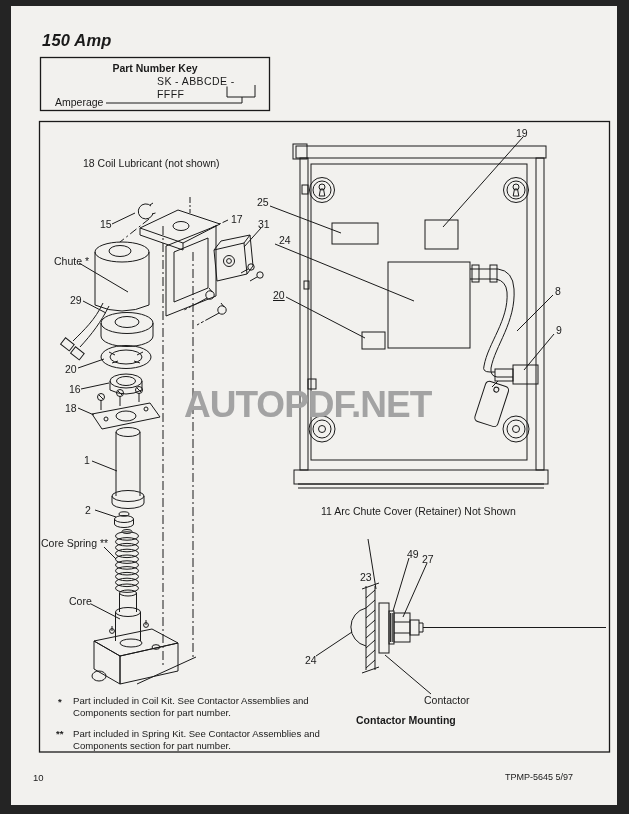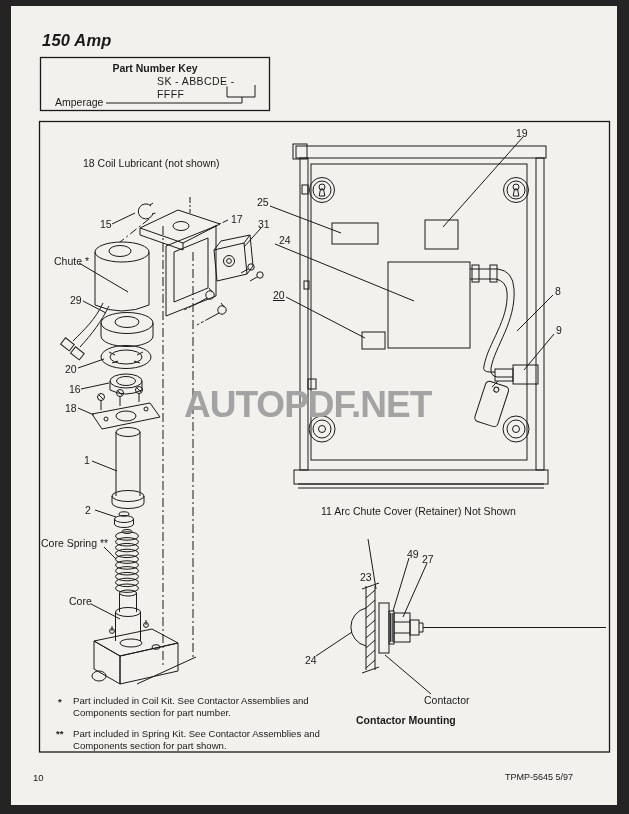--- a/index.html
+++ b/index.html
@@ -276,18 +276,18 @@
 
 <span class="txt t-label" style="left:54px;top:255px;">Chute *</span>
 <span class="txt t-label" style="left:41px;top:537px;">Core Spring **</span>
 <span class="txt t-label" style="left:69px;top:595px;">Core</span>
 <span class="txt t-label" style="left:424px;top:694px;">Contactor</span>
 <span class="txt t-label t-bold" style="left:356px;top:714px;">Contactor Mounting</span>
 
 <span class="fn-marker" style="left:58px;top:696px;">*</span>
 <span class="fn" style="left:73px;top:695px;">Part included in Coil Kit.  See Contactor Assemblies and Components section for part number.</span>
 <span class="fn-marker" style="left:56px;top:728px;">**</span>
-<span class="fn" style="left:73px;top:728px;">Part included in Spring Kit.  See Contactor Assemblies and Components section for part shown.</span>
+<span class="fn" style="left:73px;top:728px;">Part included in Spring Kit.  See Contactor Assemblies and Components section for part number.</span>
 
 <span class="txt t-foot" style="left:33px;top:773px;">10</span>
 <span class="txt t-foot" style="left:505px;top:772px;font-size:9px;">TPMP-5645  5/97</span>
 
 <span class="watermark" style="left: 184px; top: 386px; color: #a3a3a3;">AUTOPDF.NET</span>
 
 </body></html>

